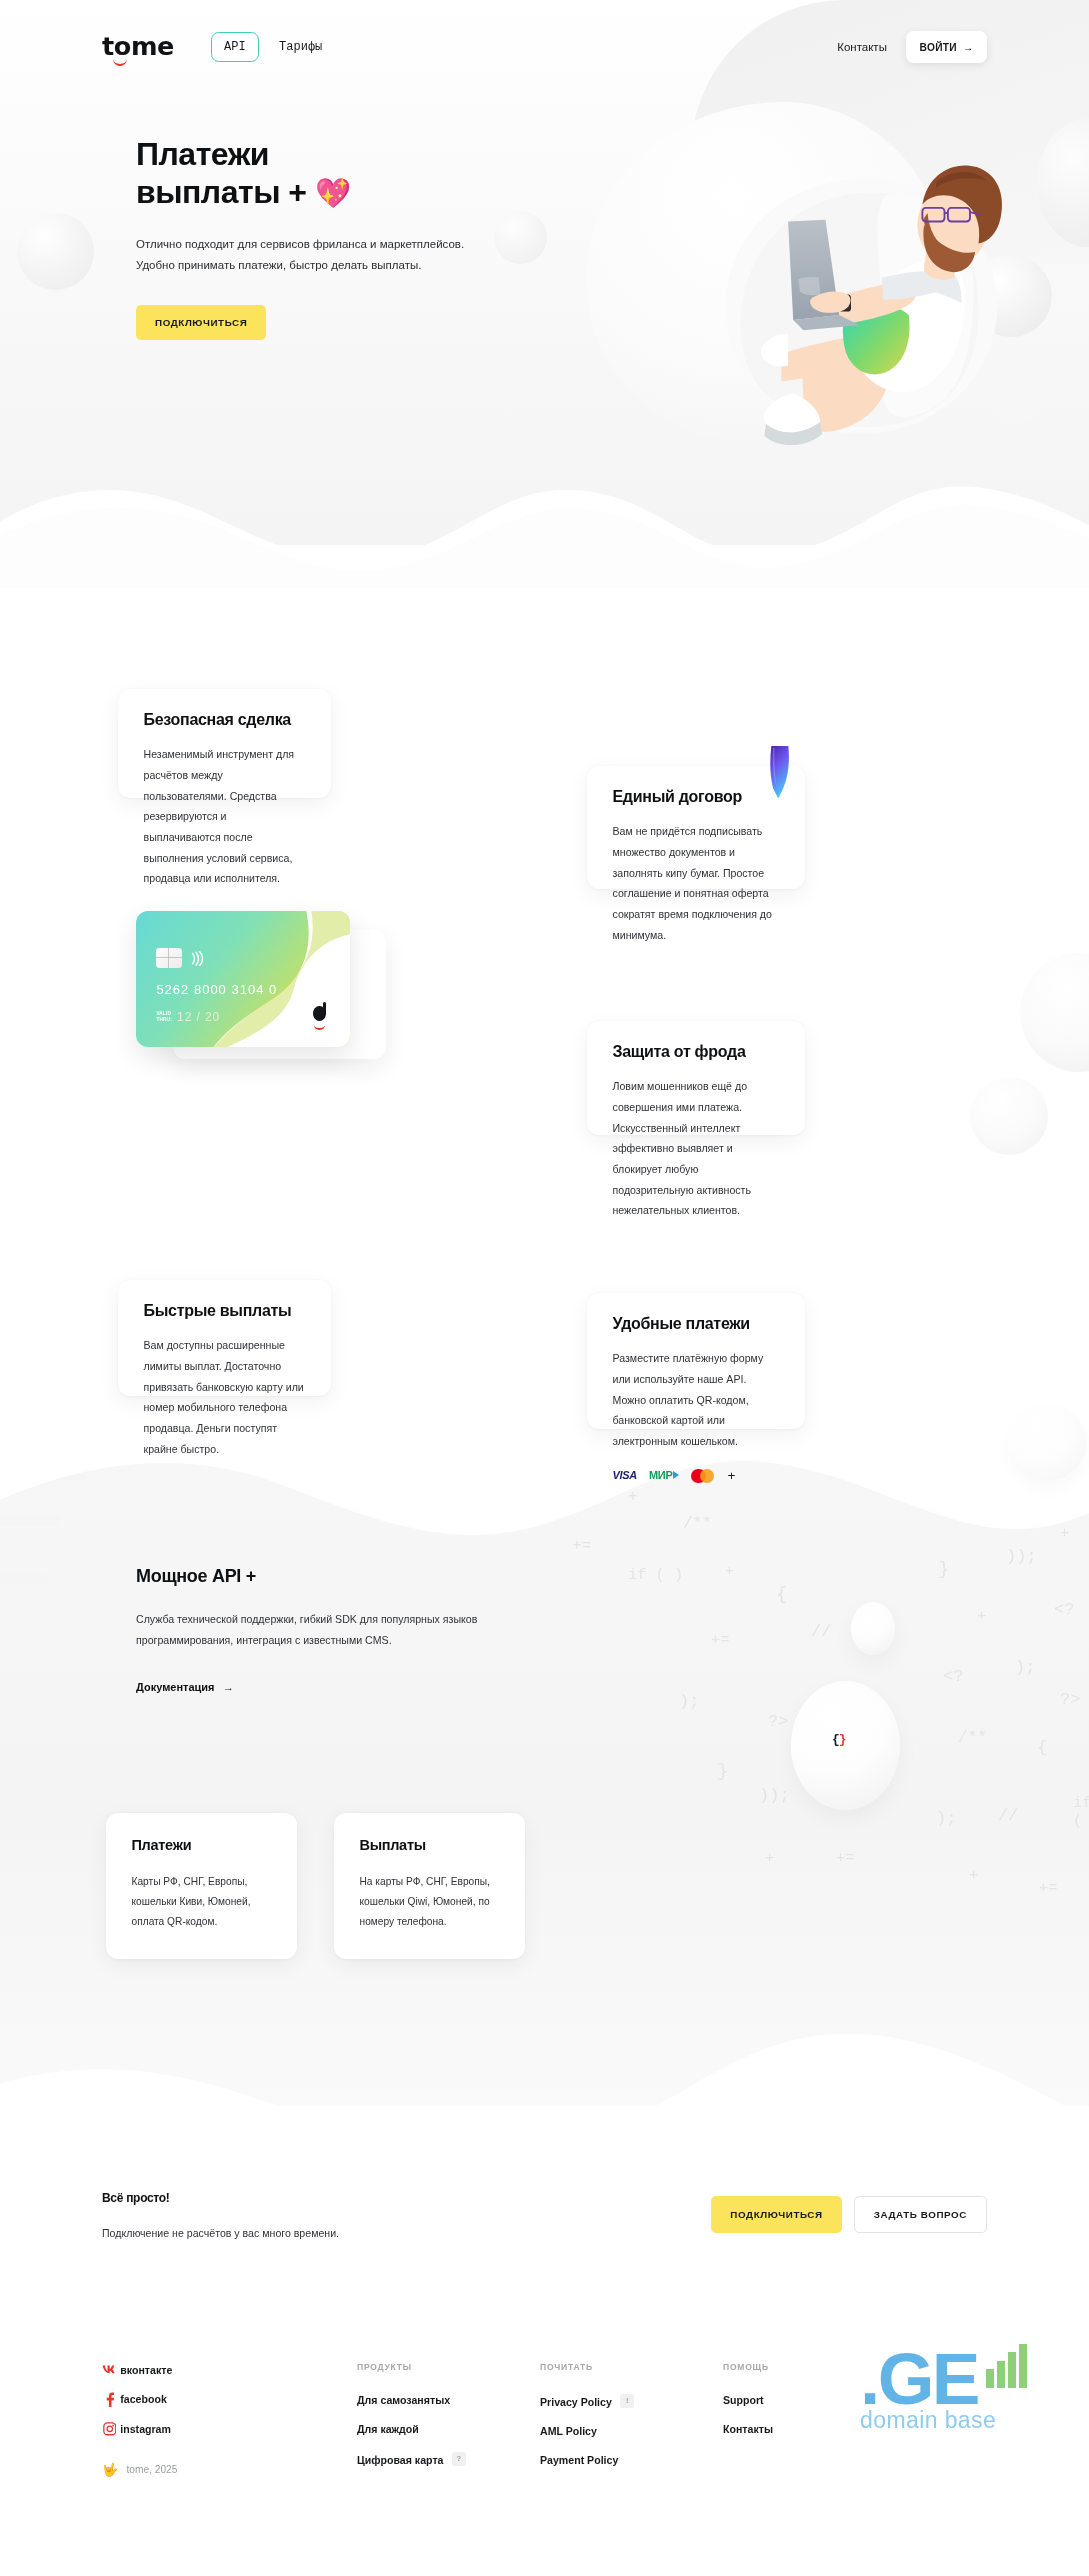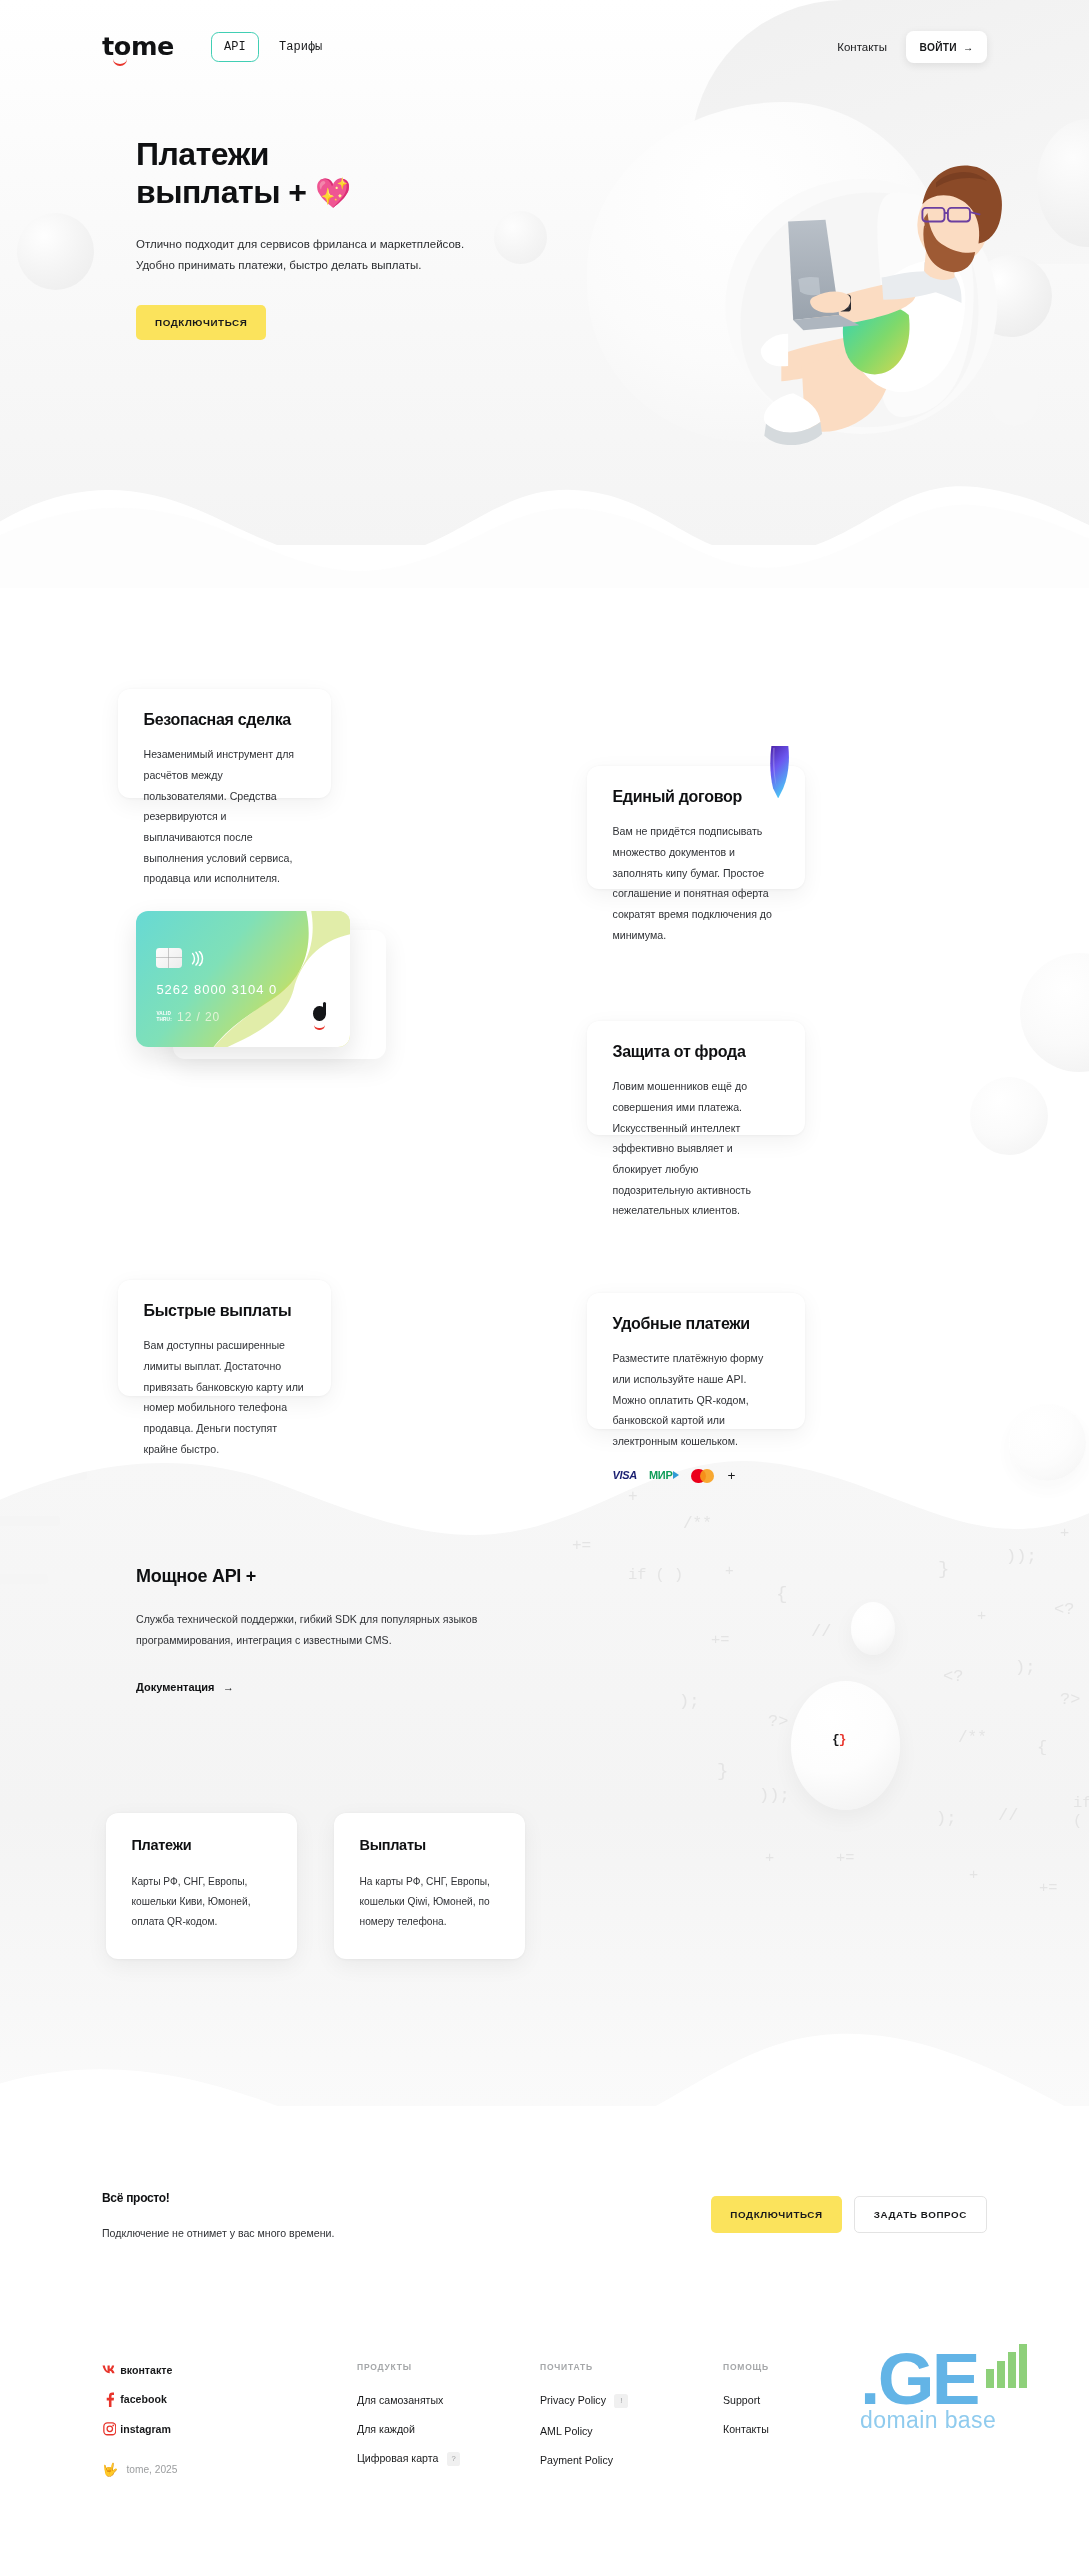--- a/index.html
+++ b/index.html
@@ -229,21 +229,21 @@
   .footer-inner { width: 885px; margin:0 auto; display:flex; }
   .f-social { width: 255px; }
   .f-soc-row { display:flex; align-items:center; gap: 3px; margin-bottom: 14.5px; cursor:pointer; }
   .f-soc-ic { width: 15.3px; height: 15.3px; display:flex; align-items:center; justify-content:center; }
   .f-soc-lbl { font-size: 10.6px; font-weight: 700; color:#18191b; }
   .f-copy { display:flex; align-items:center; gap: 8.5px; margin-top: 25.5px; }
   .f-copy-txt { font-size: 10.2px; color:#9b9d9f; }
 
   .f-col { width: 183px; }
   .f-col-title { font-size: 8.5px; font-weight: 700; letter-spacing: 0.8px; color:#a5a7a9; margin-bottom: 22px; }
-  .f-link { font-size: 10.6px; color:#18191b; margin-bottom: 17px; display:flex; align-items:flex-start; gap:8.5px; cursor:pointer; text-decoration:none; }
+  .f-link { font-size: 10.6px; color:#18191b; margin-bottom: 17px; display:flex; align-items:flex-end; gap:8.5px; cursor:pointer; text-decoration:none;font-weight:bold; }
   .f-badge { display:inline-flex; align-items:center; justify-content:center;
     min-width: 13.6px; height: 13.6px; padding: 0 3.4px; border-radius: 2.6px; background:#f0f0f0;
     font-size: 7.7px; color:#9b9d9f; }
 
   
   .watermark { position:absolute; z-index: 30; left: 860px; top: 2342px; width: 221px; height: 128px; pointer-events:none; }
   .wm-ge { font-size: 73px; font-weight: 700; color: #56aee4; letter-spacing: -2.6px; line-height: 1;
            font-family:"Liberation Sans",sans-serif; opacity:.92; }
   .wm-sub { font-size: 23px; color:#8fcbee; letter-spacing: 0.4px; margin-top: -8.5px; font-family:"Liberation Sans",sans-serif; }
   .wm-bars { position:absolute; left: 126px; top: 1.7px; display:flex; align-items:flex-end; gap: 3.4px; height: 44px; }
@@ -521,21 +521,21 @@
         <h4>Выплаты</h4>
         <p>На карты РФ, СНГ, Европы, кошельки Qiwi, Юмоней, по номеру телефона.</p>
       </div>
     </div>
   </section>
 
   <section class="cta">
     <div class="cta-inner">
       <div class="cta-left">
         <h2>Всё просто!</h2>
-        <p>Подключение не отнимет у вас много времени.</p>
+        <p>Подключение не расчётов у вас много времени.</p>
       </div>
       <div class="cta-btns">
         <button class="btn-yellow">ПОДКЛЮЧИТЬСЯ</button>
         <button class="btn-white">ЗАДАТЬ ВОПРОС</button>
       </div>
     </div>
   </section>
 
   <footer class="footer">
     <div class="footer-inner">

